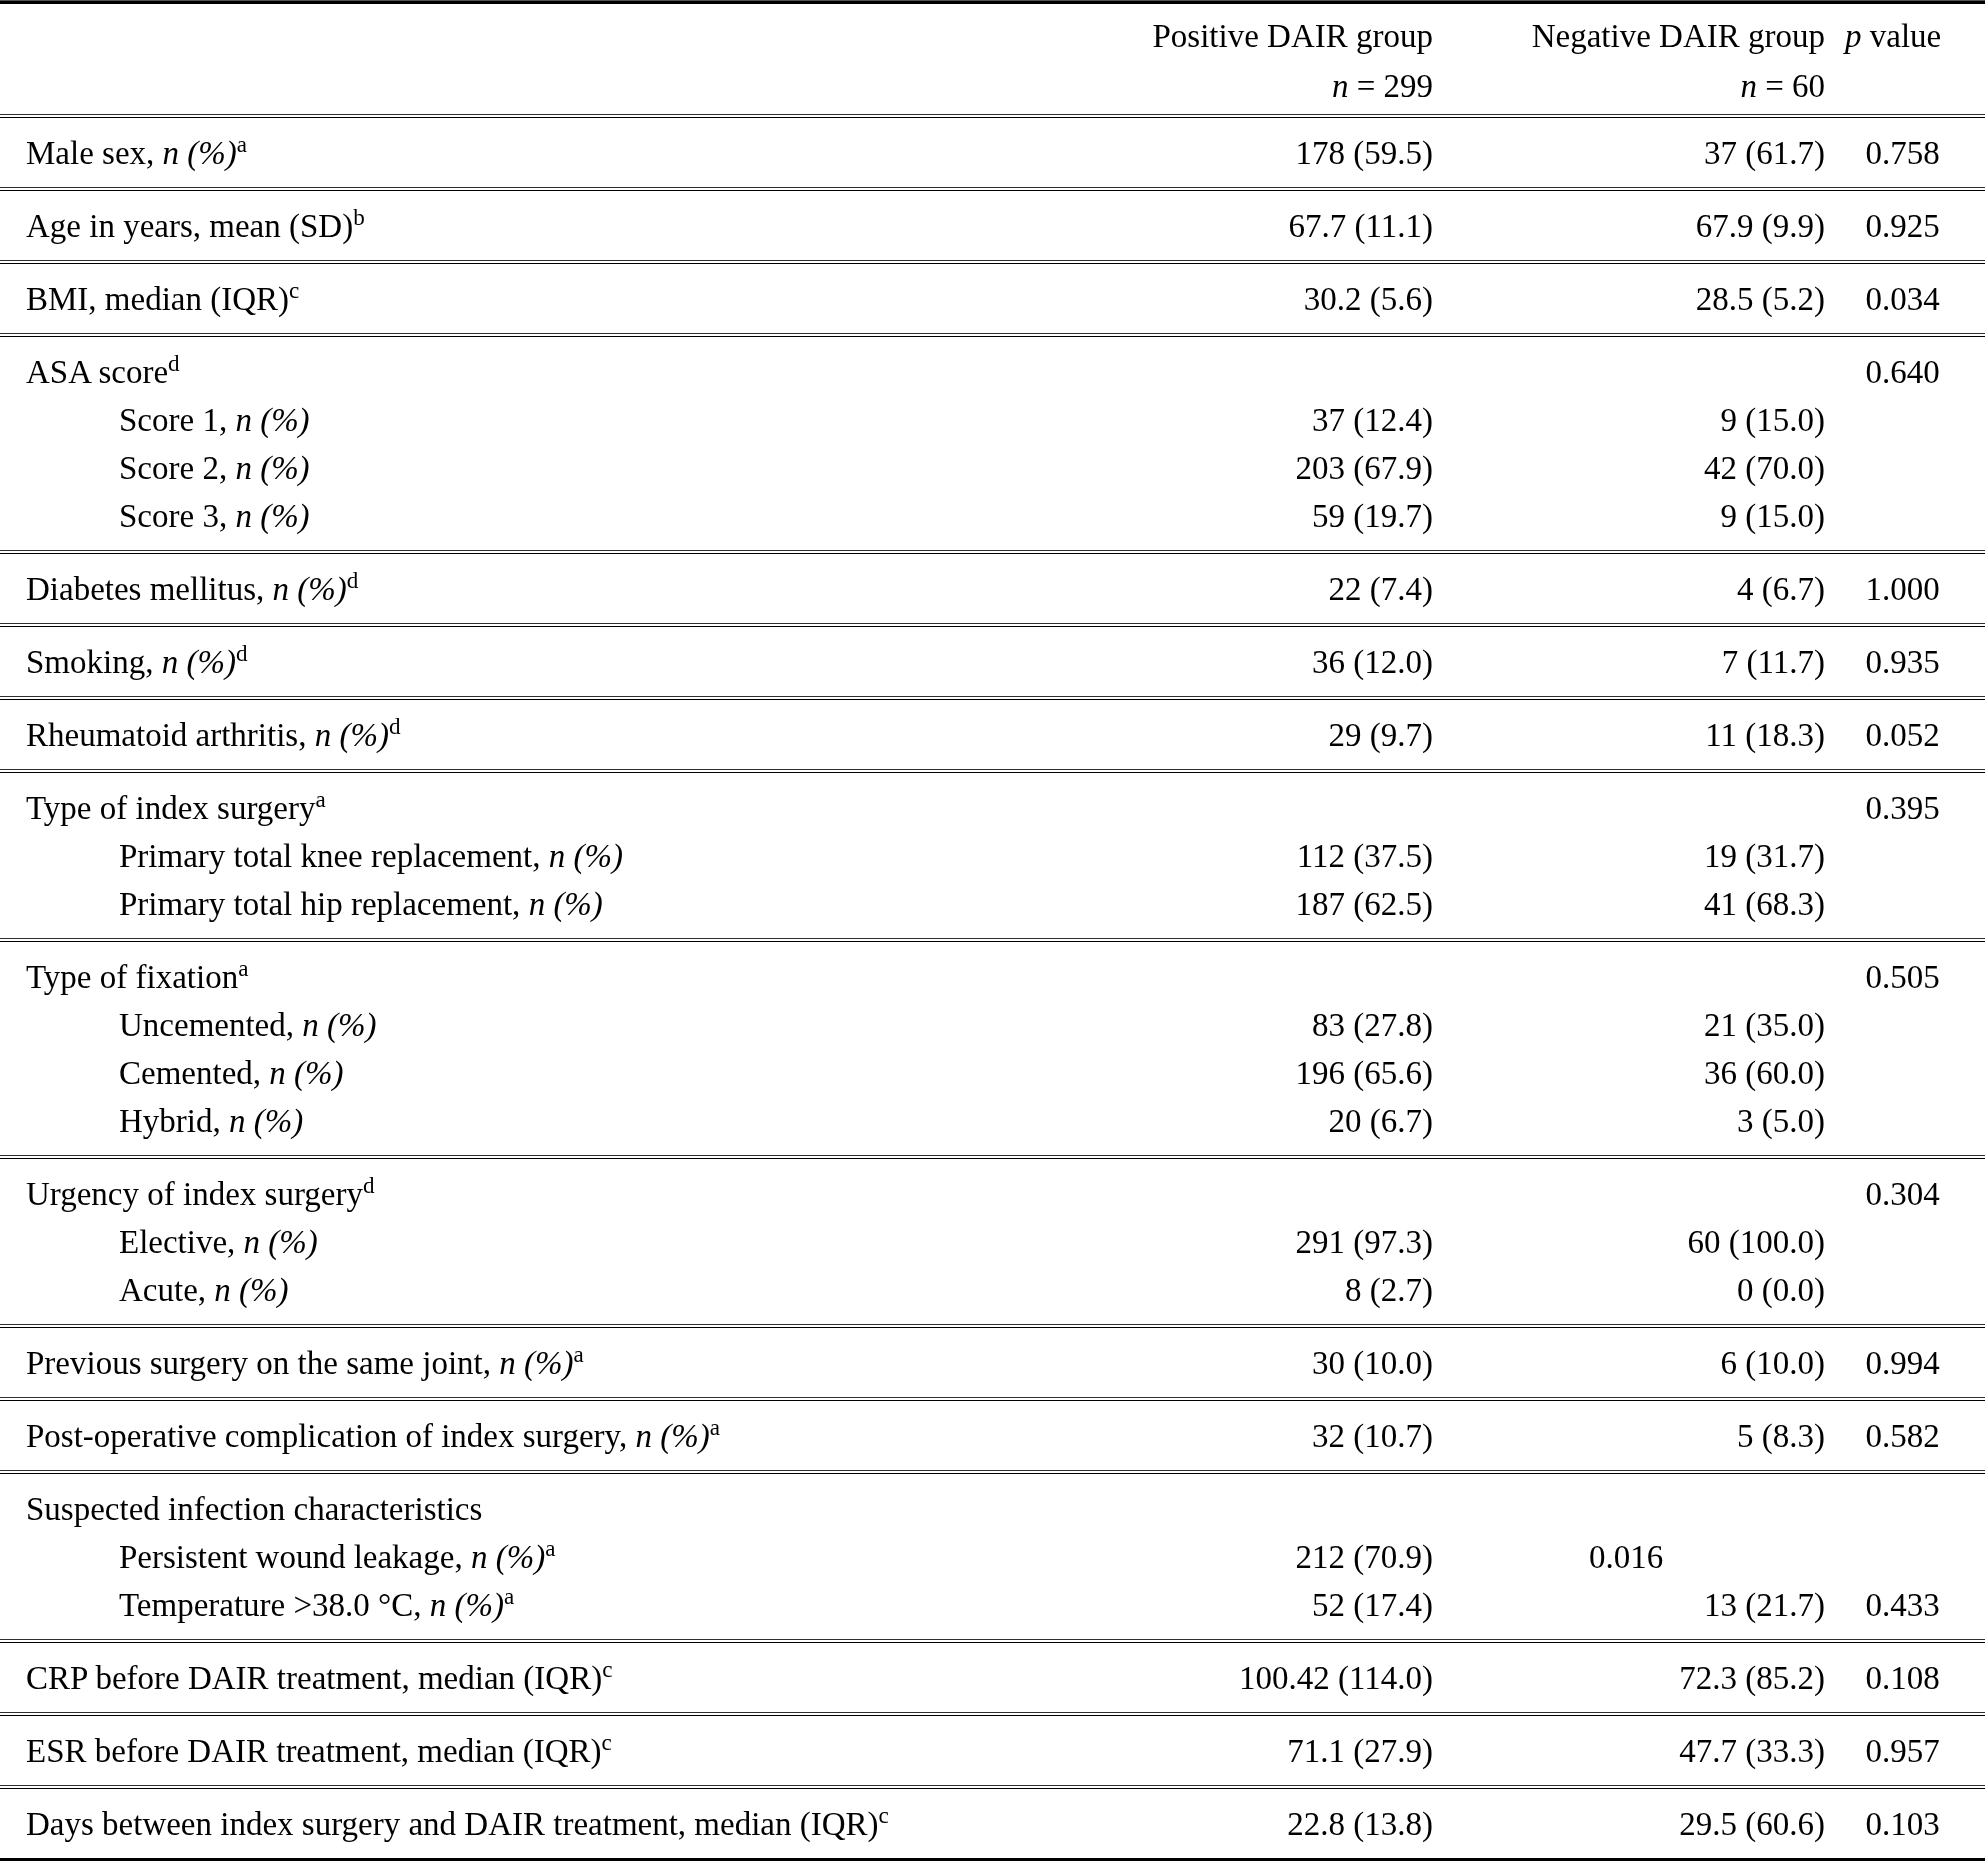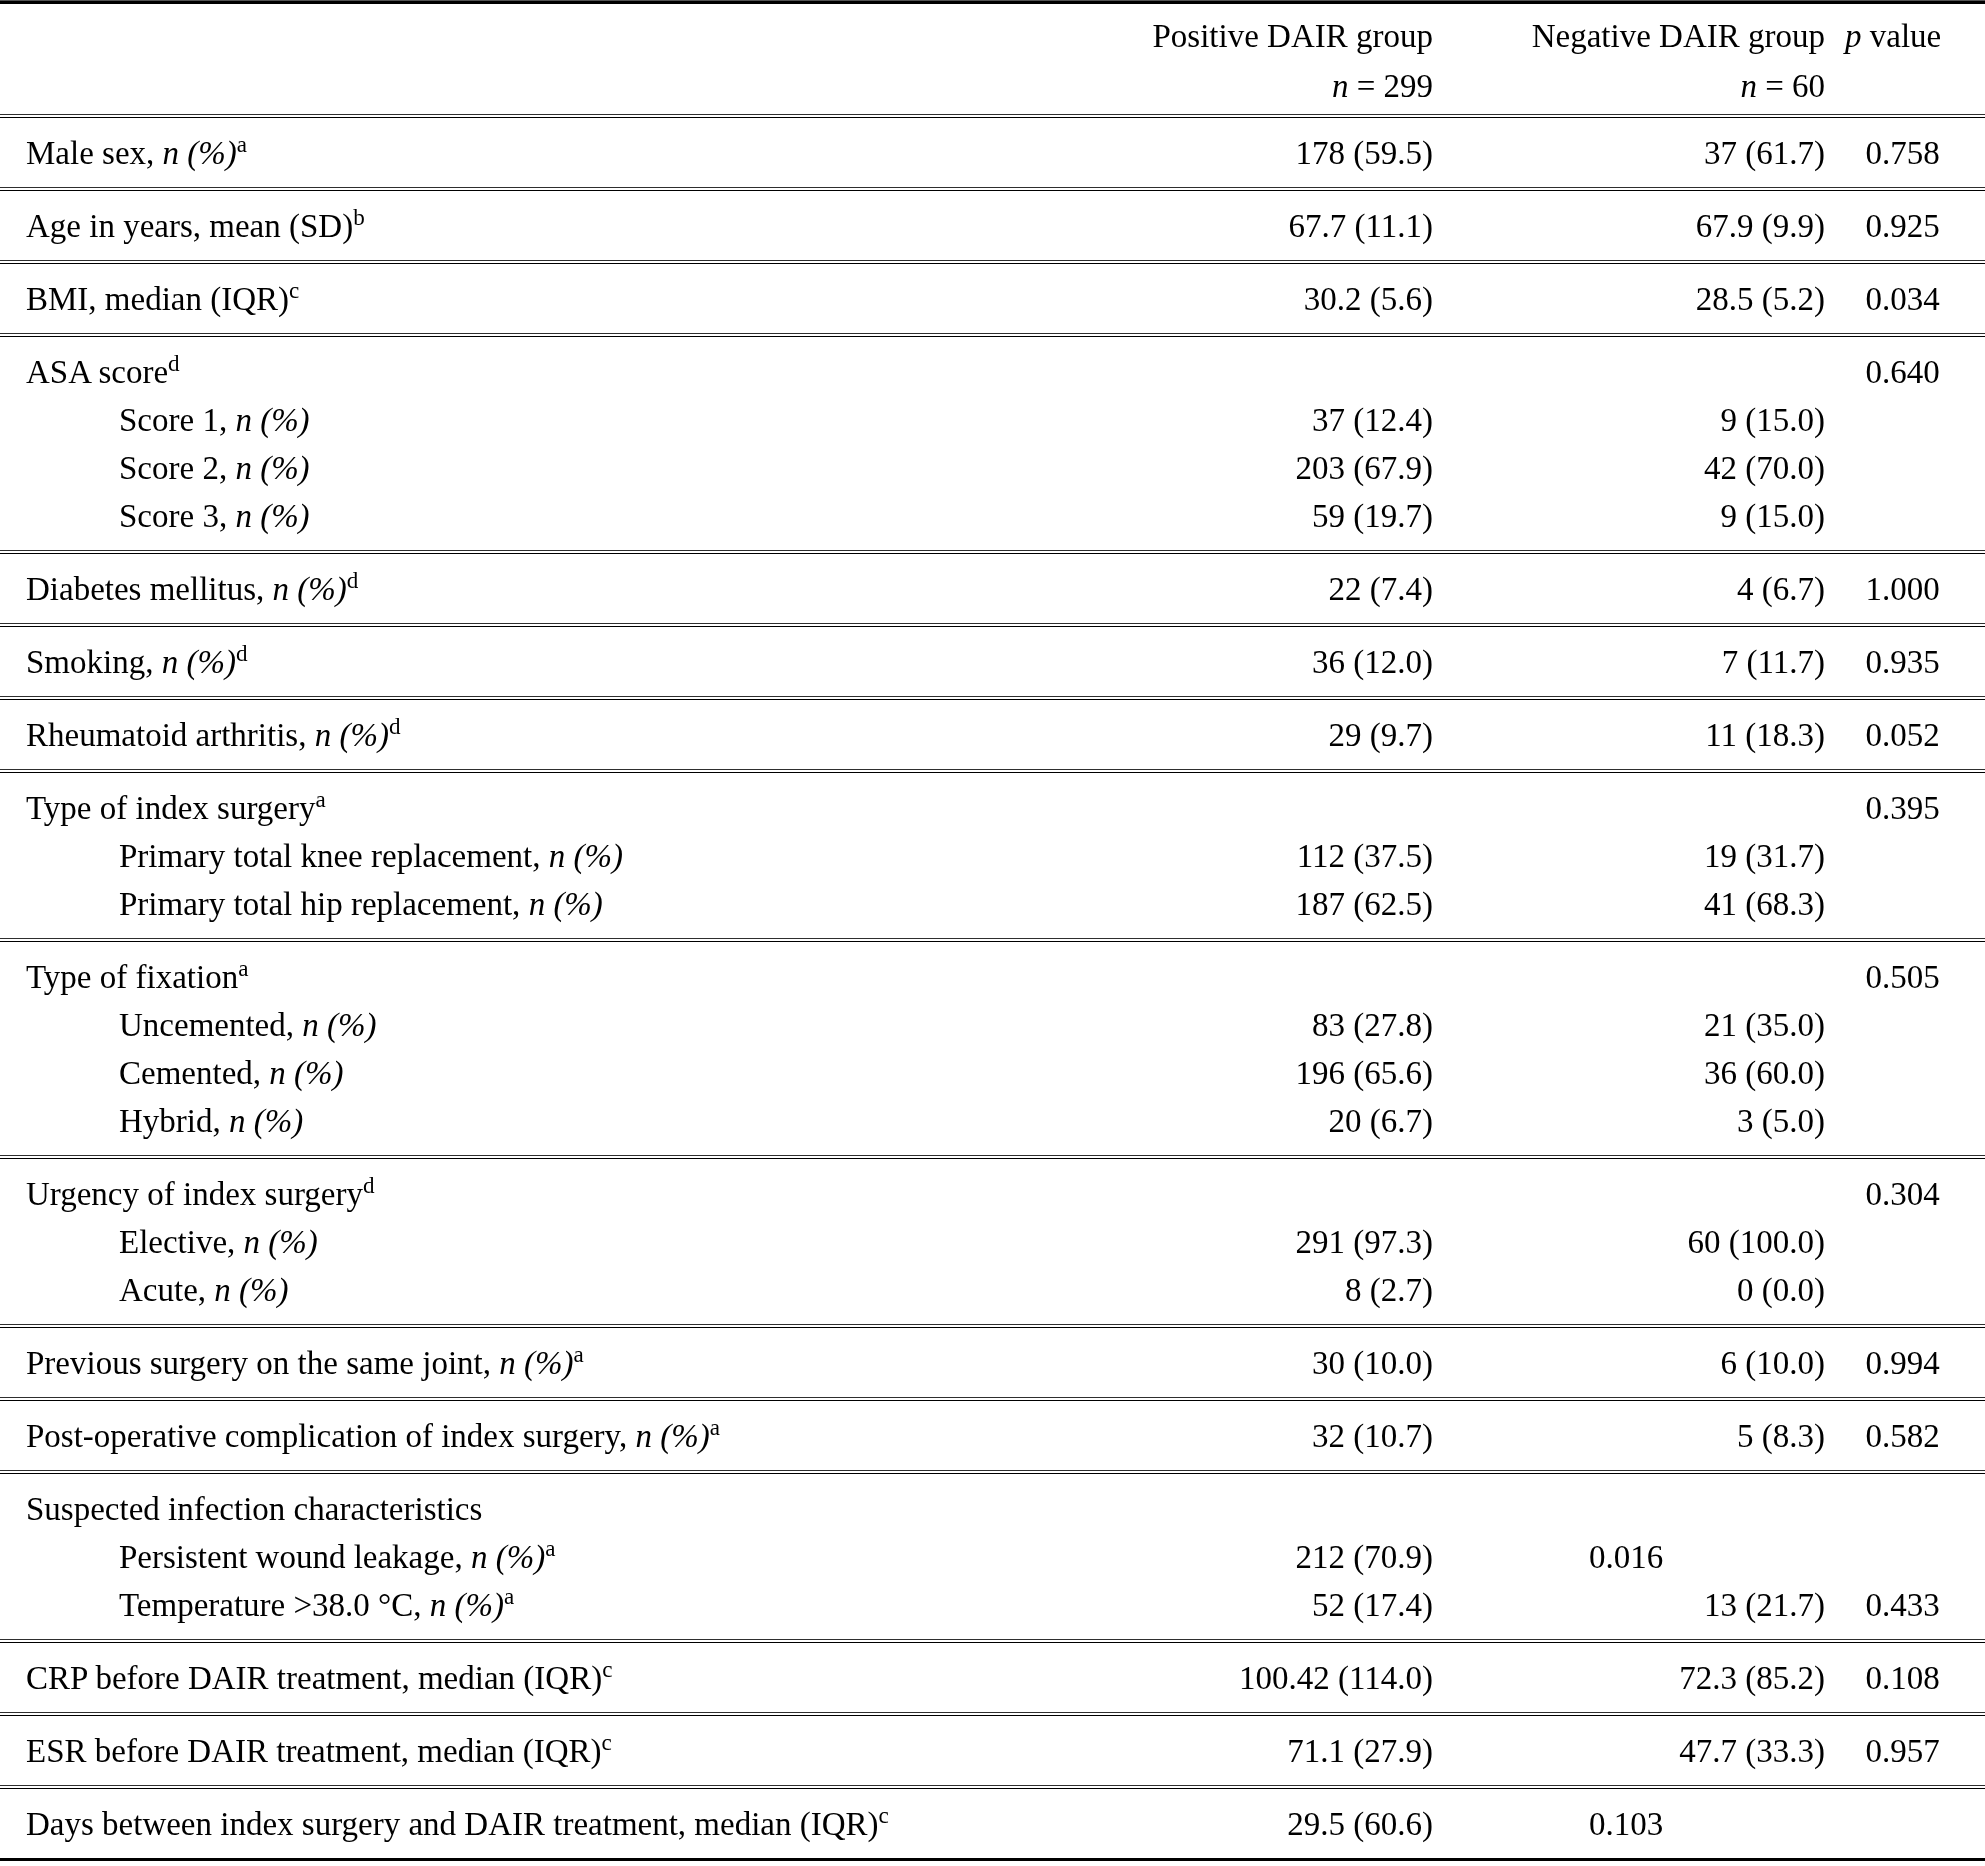--- a/index.html
+++ b/index.html
@@ -292,20 +292,21 @@
           <div class="cell label-cell"><span>ESR before DAIR treatment, median (IQR)</span><sup>c</sup></div>
           <div class="cell num-cell">71.1 (27.9)</div>
           <div class="cell num-cell">47.7 (33.3)</div>
           <div class="cell p-cell">0.957</div>
         </div>
       </div>
       <div class="rule"></div>
       <div class="block">
         <div class="grid row">
           <div class="cell label-cell"><span>Days between index surgery and DAIR treatment, median (IQR)</span><sup>c</sup></div>
+          <div class="cell num-cell">22.8 (13.8)</div>
           <div class="cell num-cell">29.5 (60.6)</div>
           <div class="cell p-cell">0.103</div>
         </div>
       </div>
     </div>
 
   <div class="rule-bottom"></div>
   <div class="spacer-bottom"></div>
 </div>
 

